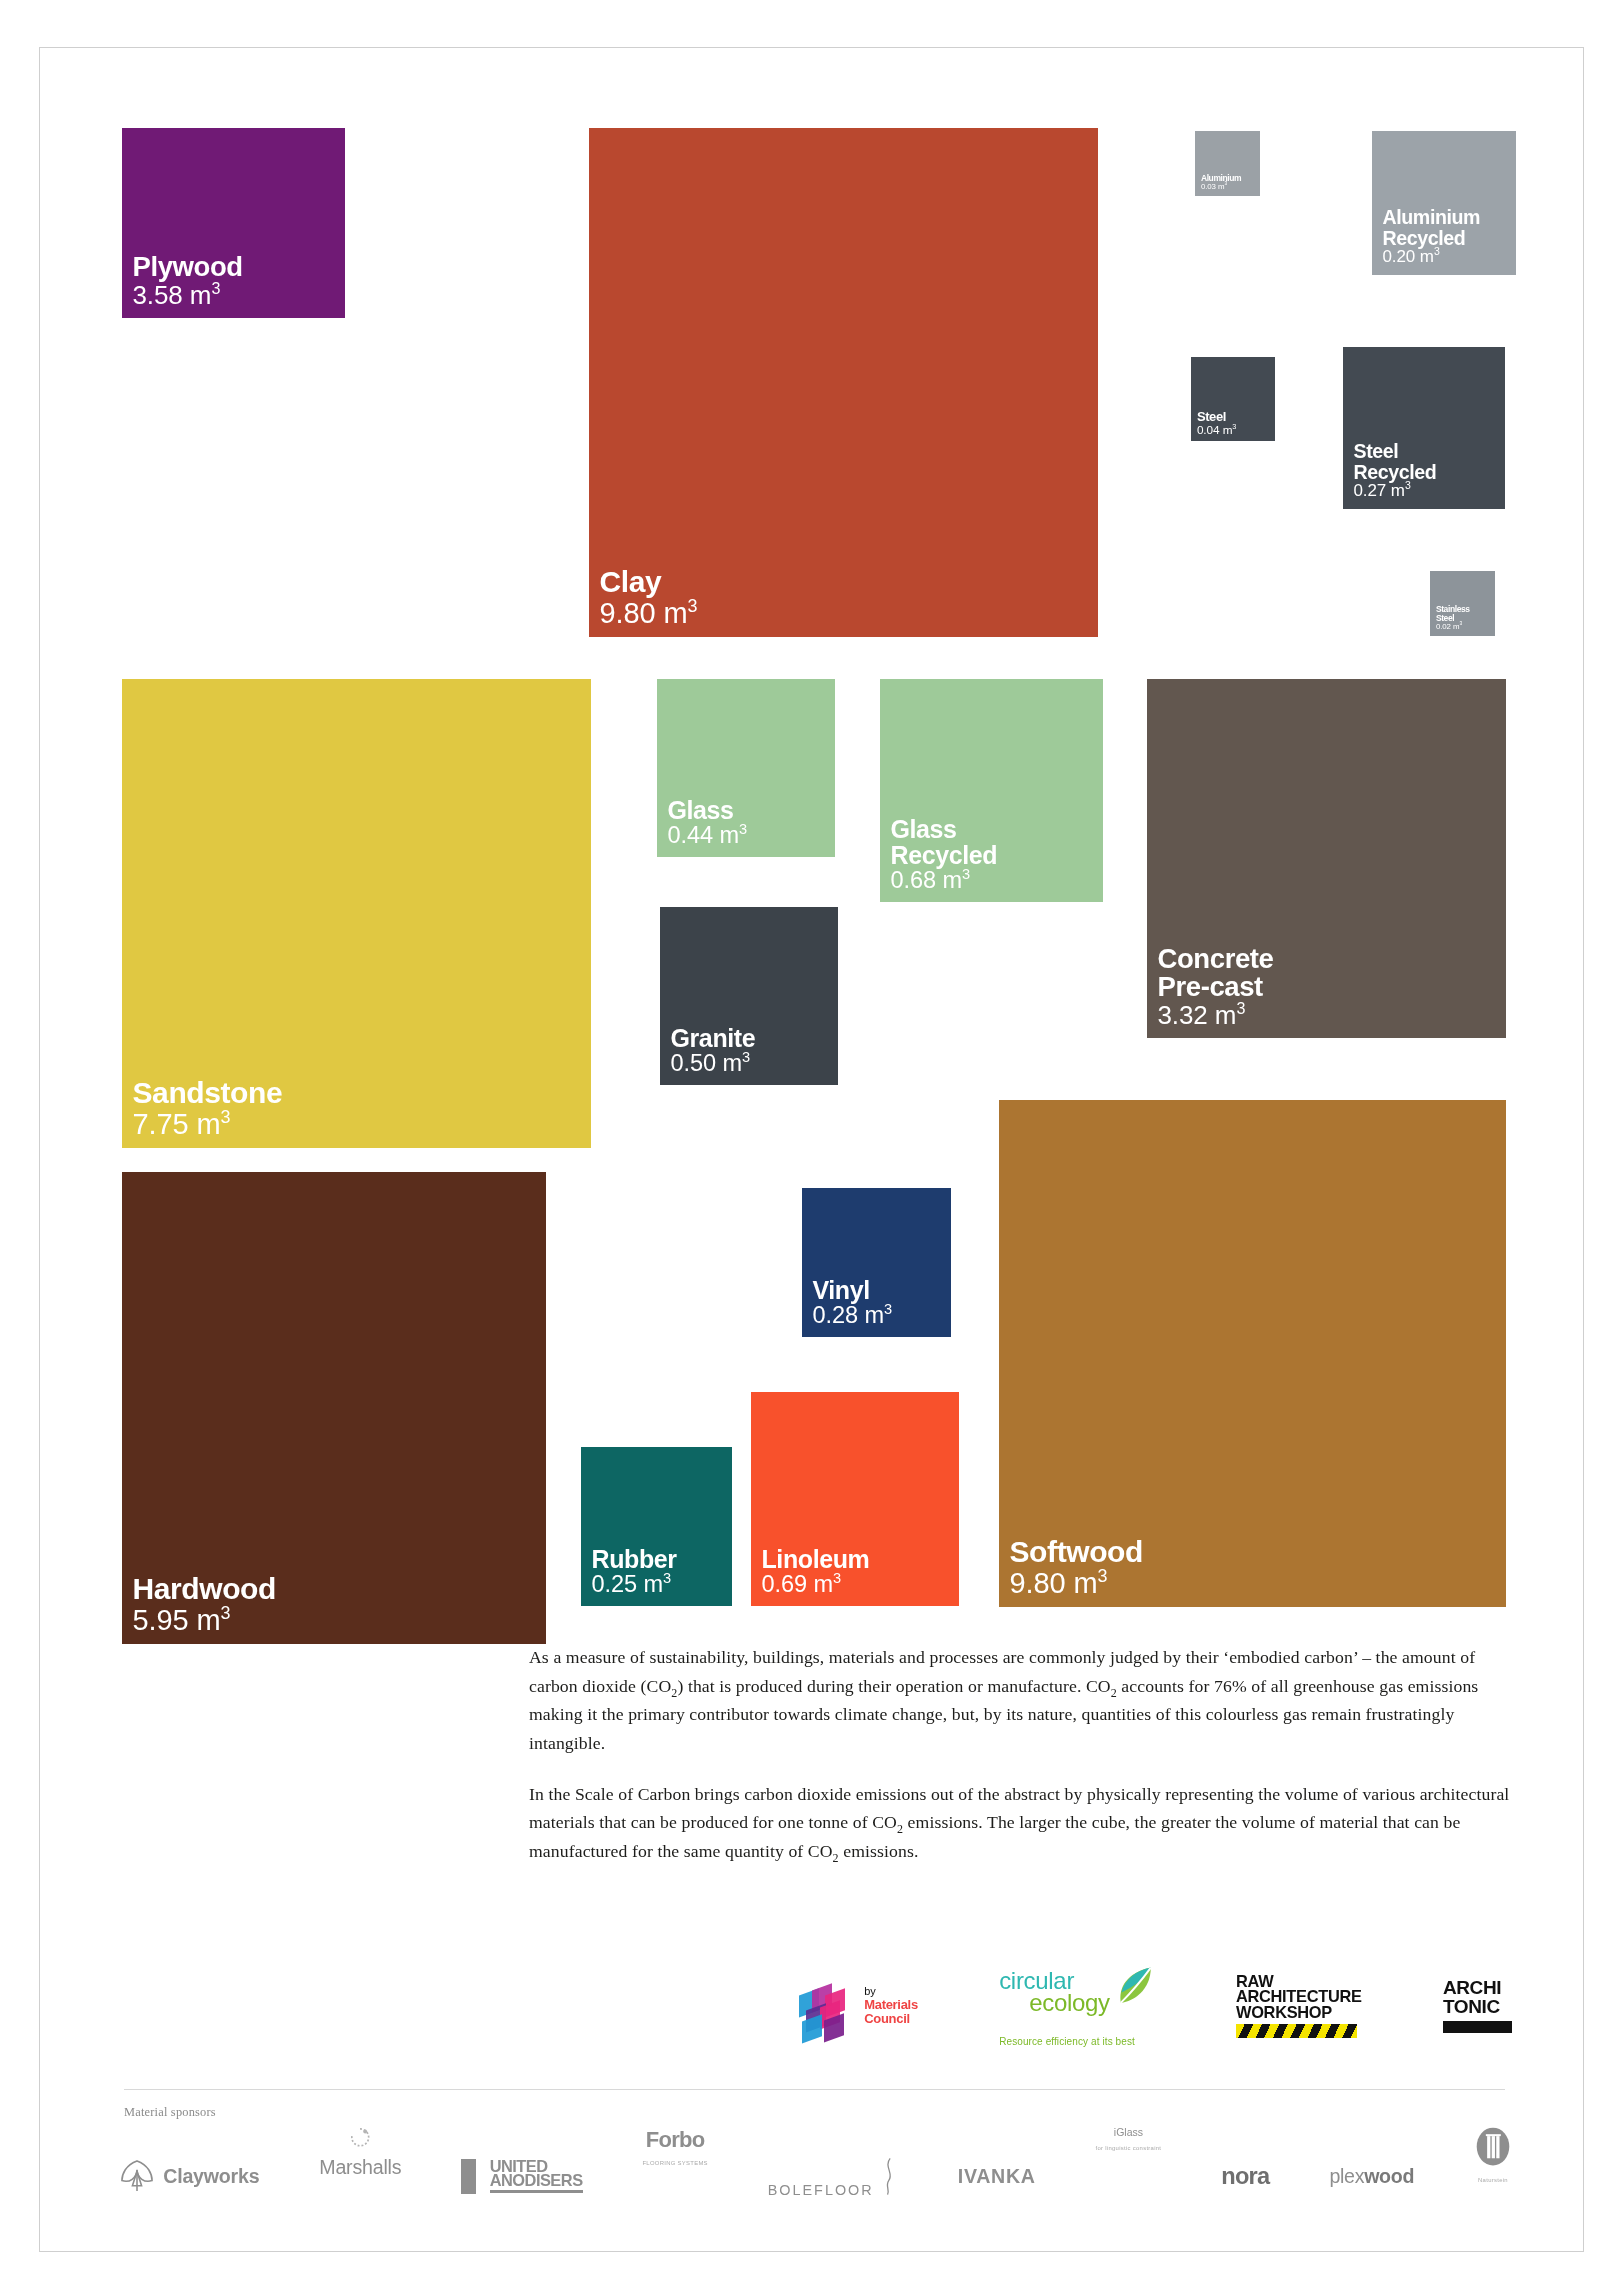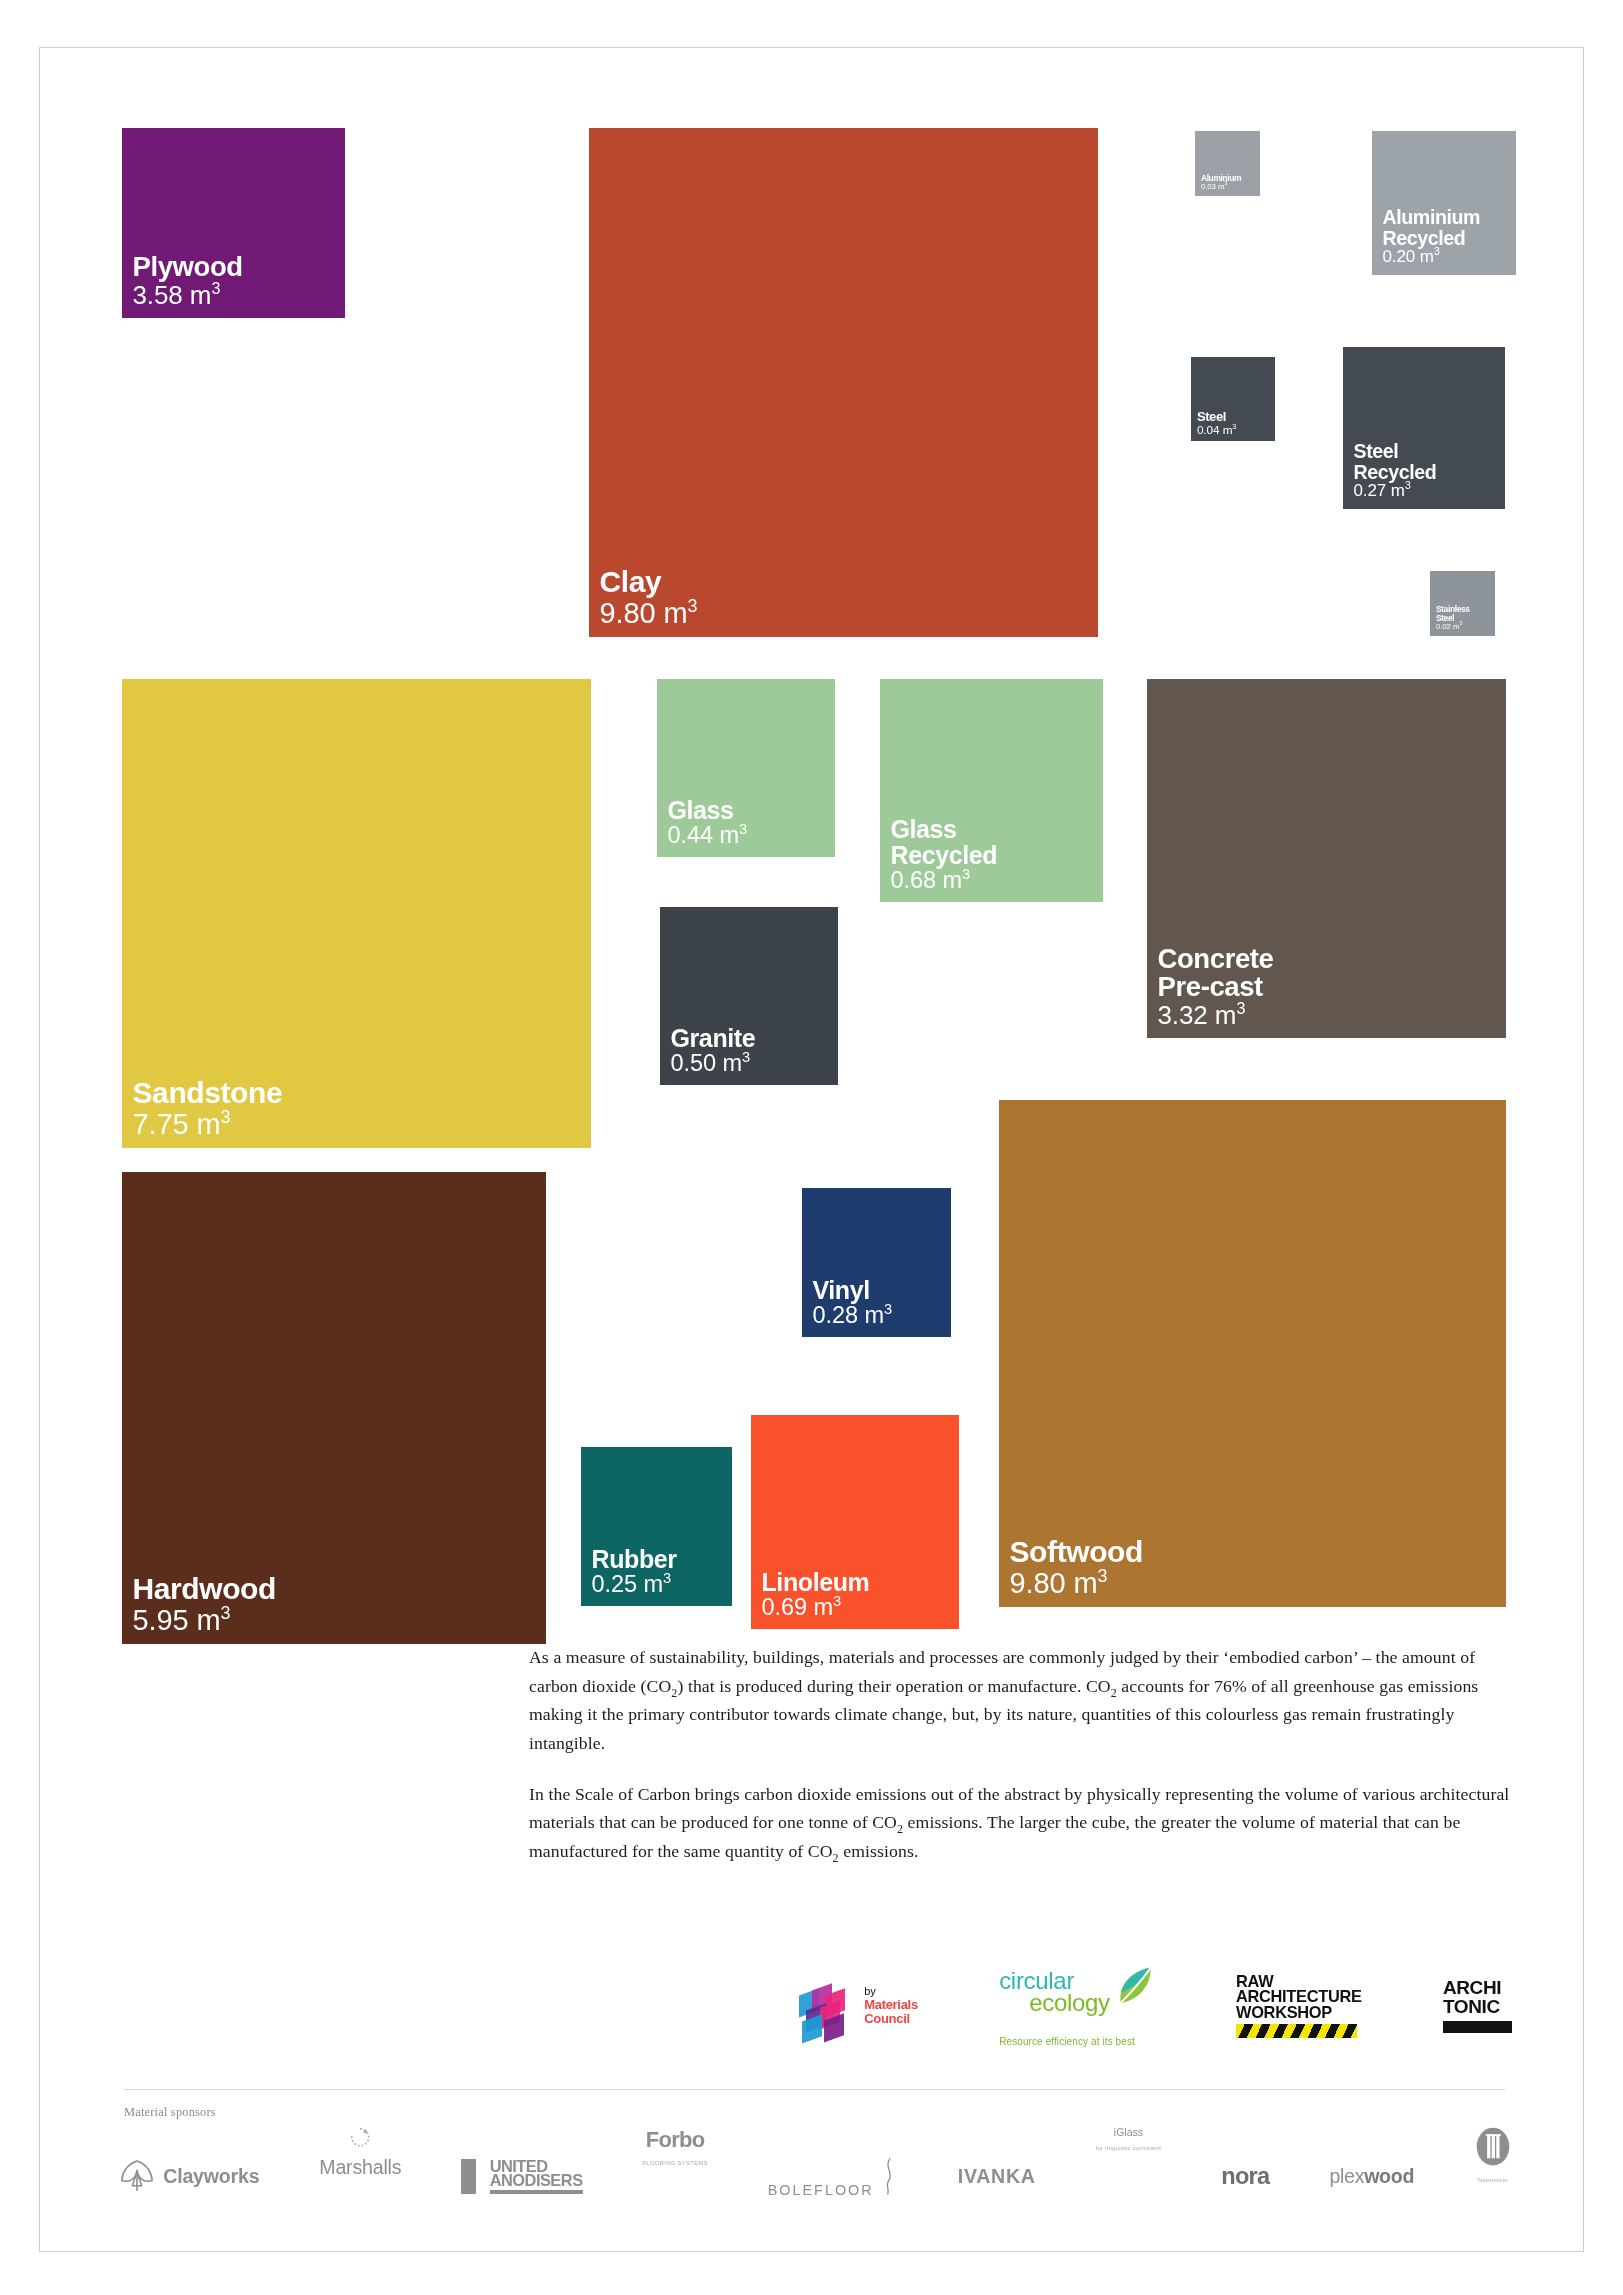--- a/index.html
+++ b/index.html
@@ -150,21 +150,21 @@
     position:absolute;left:118px;top:2127px;
     width:1394px;height:98px;
     display:flex;align-items:center;justify-content:space-between;
     color:#8e8e8e;
   }
   .sp{display:flex;align-items:center;gap:7.2px;height:100%;}
   .sp-txt{font-size:19.6px;font-weight:700;letter-spacing:-0.2px;color:#8e8e8e;}
   .sp-txt.light{font-weight:400;}
   .sp-sub{font-size:5.9px;color:#aaa;letter-spacing:0.3px;}
   .sp-col{display:flex;flex-direction:column;align-items:center;}
-  .sp-ua{display:flex;align-items:flex-end;gap:14px;}
+  .sp-ua{display:flex;align-items:flex-start;gap:14px;}
   .sp-ua-bar{width:14.4px;height:35px;background:#8e8e8e;}
   .sp-ua-txt{line-height:.9;}
   .sp-ua-txt div{font-size:16.4px;font-weight:700;letter-spacing:-0.5px;}
   .sp-ua-rule{height:3.3px;background:#8e8e8e;margin-top:2px;}
   .sp-ivanka{font-size:19.6px;font-weight:700;letter-spacing:0.7px;}
   .sp-nora{font-size:23.6px;font-weight:700;letter-spacing:-0.7px;color:#6f6f6f;}
   .sp-plex{font-size:19.6px;letter-spacing:-0.3px;}
   .sp-plex b{font-weight:700;color:#7a7a7a;}
   .sp-bole{font-size:14.4px;letter-spacing:2px;font-weight:400;margin-top:28px;}
   .sp-iglass{line-height:1;text-align:left;}
@@ -220,21 +220,21 @@
       </div>
       <div class="block t-xl" style="left: 122px; top: 1172px; width: 424px; height: 472px; background: rgb(90, 45, 28);">
         <div class="lbl"><span class="name">Hardwood</span><span class="val">5.95 m<sup>3</sup></span></div>
       </div>
       <div class="block t-md" style="left: 802px; top: 1188px; width: 149px; height: 149px; background: rgb(30, 60, 110);">
         <div class="lbl"><span class="name">Vinyl</span><span class="val">0.28 m<sup>3</sup></span></div>
       </div>
       <div class="block t-md" style="left: 581px; top: 1447px; width: 151px; height: 159px; background: rgb(13, 102, 99);">
         <div class="lbl"><span class="name">Rubber</span><span class="val">0.25 m<sup>3</sup></span></div>
       </div>
-      <div class="block t-md" style="left: 751px; top: 1392px; width: 208px; height: 214px; background: rgb(248, 81, 44); margin-top: 23px;">
+      <div class="block t-md" style="left: 751px; top: 1392px; width: 208px; height: 214px; background: rgb(248, 81, 44);">
         <div class="lbl"><span class="name">Linoleum</span><span class="val">0.69 m<sup>3</sup></span></div>
       </div>
       <div class="block t-xl" style="left: 999px; top: 1100px; width: 507px; height: 507px; background: rgb(172, 117, 49);">
         <div class="lbl"><span class="name">Softwood</span><span class="val">9.80 m<sup>3</sup></span></div>
       </div>
     </div>
 
 
   <div class="copy">
     <p><span>As a measure of sustainability, buildings, materials and processes are commonly judged by their ‘embodied carbon’ – the amount of carbon dioxide (CO</span><sub>2</sub><span>) that is produced during their operation or manufacture. CO</span><sub>2</sub><span> accounts for 76% of all greenhouse gas emissions making it the primary contributor towards climate change, but, by its nature, quantities of this colourless gas remain frustratingly intangible.</span></p>

